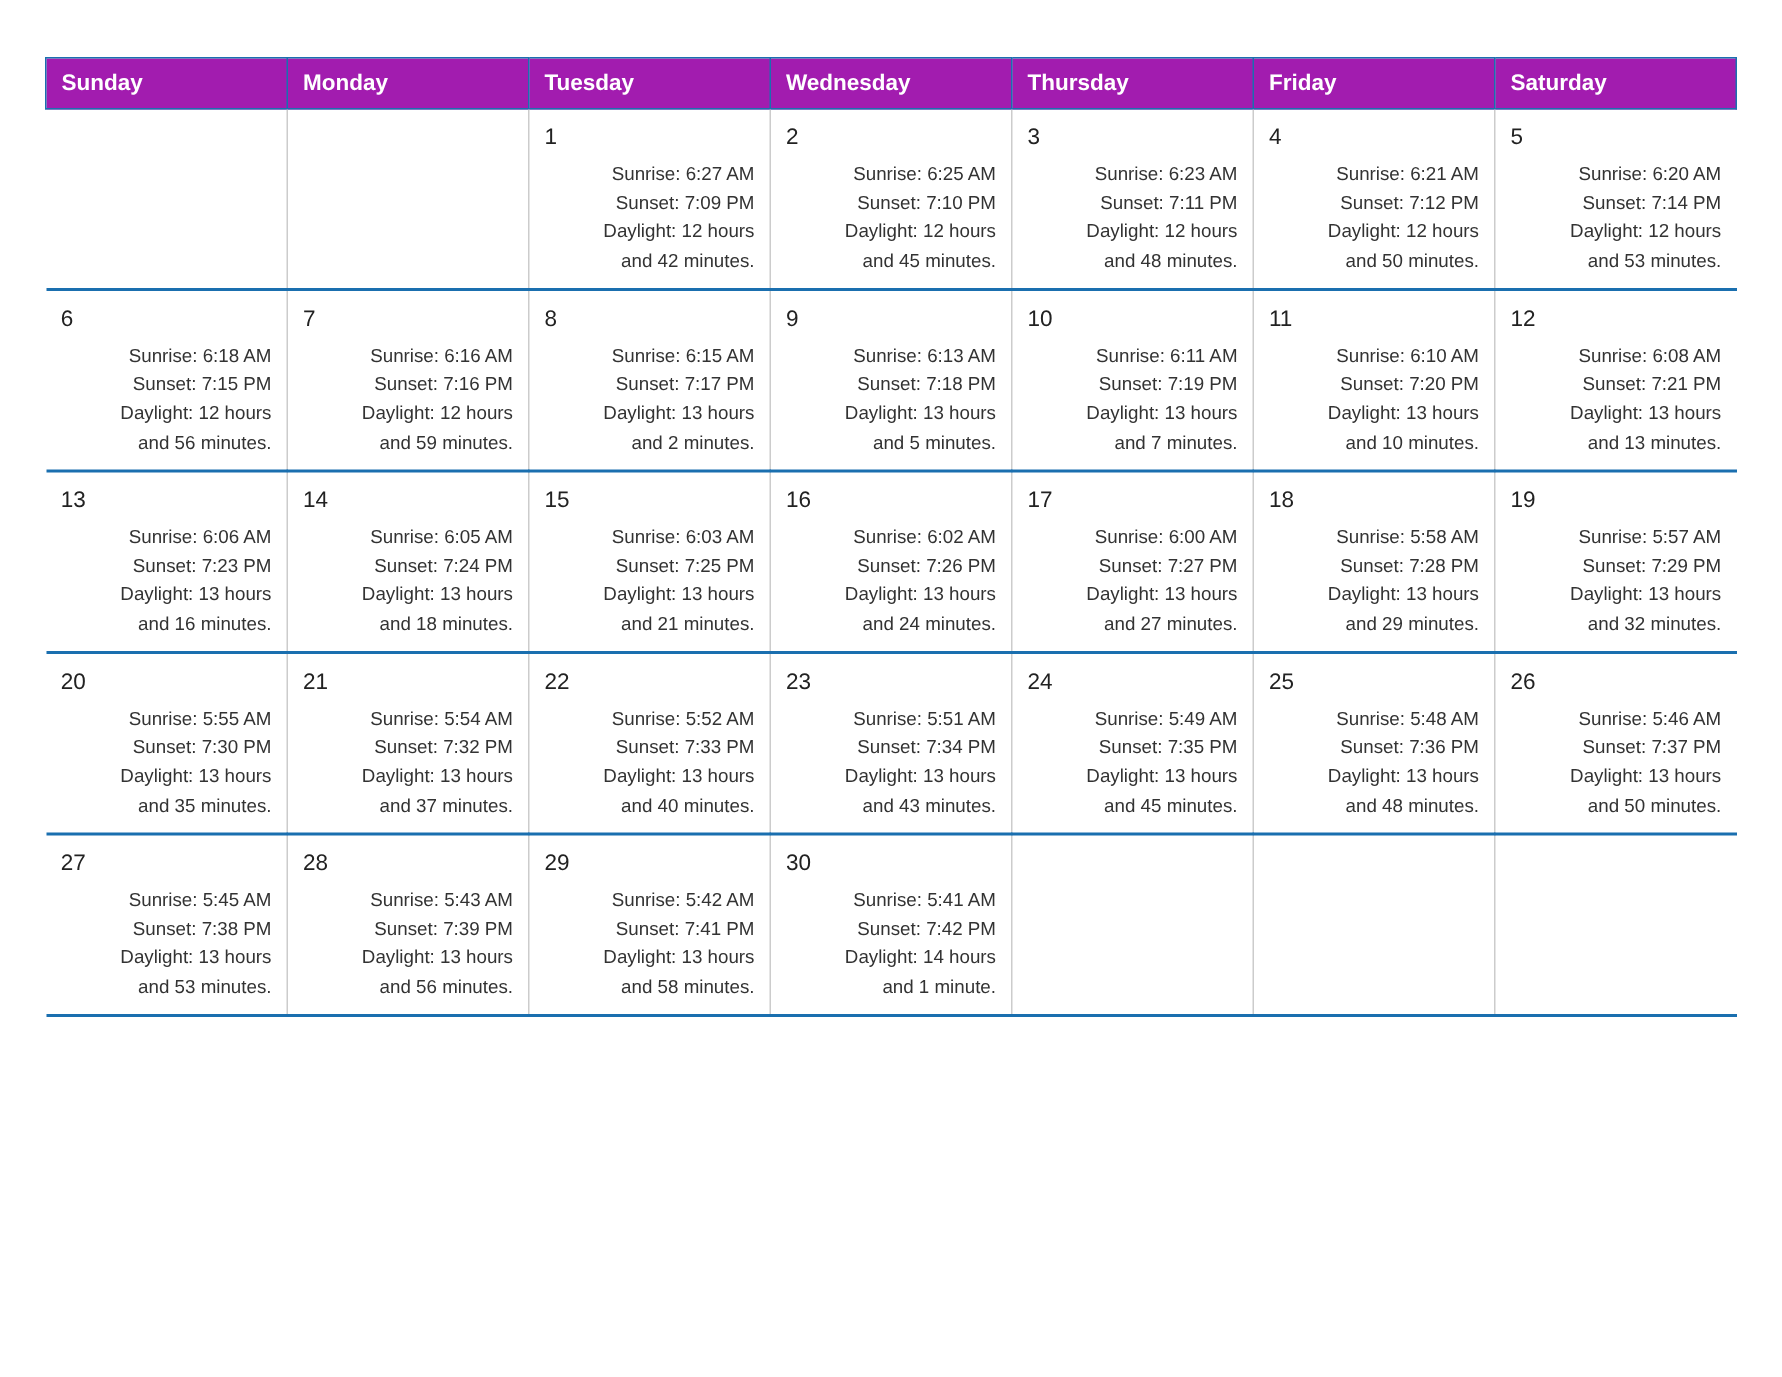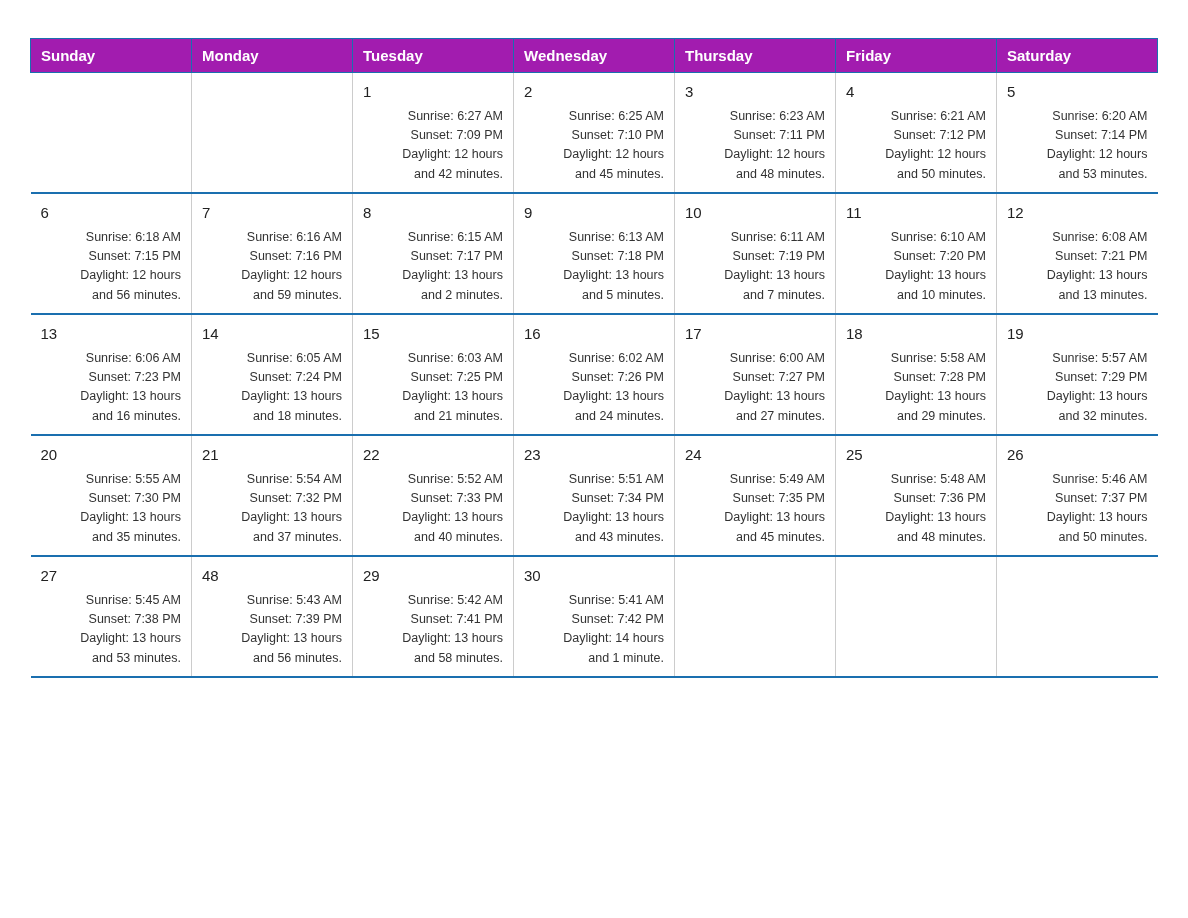--- a/index.html
+++ b/index.html
@@ -227,21 +227,21 @@
           <span class="day-number">26</span>
           <div class="day-info">Sunrise: 5:46 AM<br>Sunset: 7:37 PM<br>Daylight: 13 hours<br>and 50 minutes.</div>
         </td>
       </tr>
       <tr>
         <td>
           <span class="day-number">27</span>
           <div class="day-info">Sunrise: 5:45 AM<br>Sunset: 7:38 PM<br>Daylight: 13 hours<br>and 53 minutes.</div>
         </td>
         <td>
-          <span class="day-number">48</span>
+          <span class="day-number">28</span>
           <div class="day-info">Sunrise: 5:43 AM<br>Sunset: 7:39 PM<br>Daylight: 13 hours<br>and 56 minutes.</div>
         </td>
         <td>
           <span class="day-number">29</span>
           <div class="day-info">Sunrise: 5:42 AM<br>Sunset: 7:41 PM<br>Daylight: 13 hours<br>and 58 minutes.</div>
         </td>
         <td>
           <span class="day-number">30</span>
           <div class="day-info">Sunrise: 5:41 AM<br>Sunset: 7:42 PM<br>Daylight: 14 hours<br>and 1 minute.</div>
         </td>

